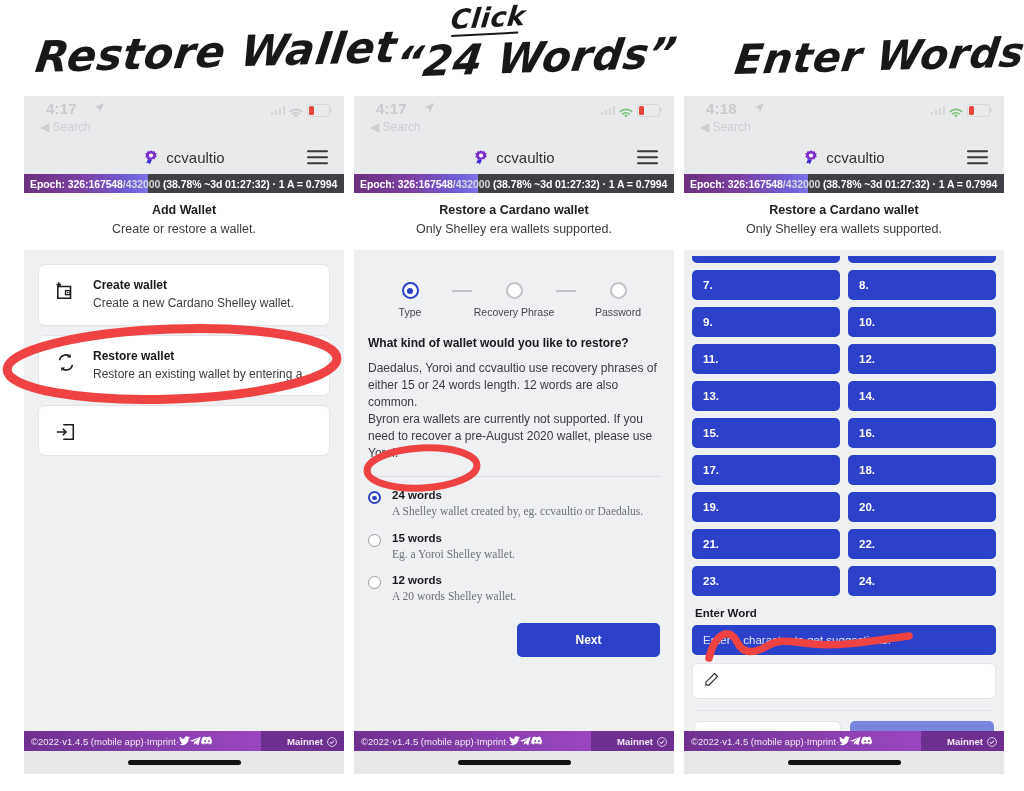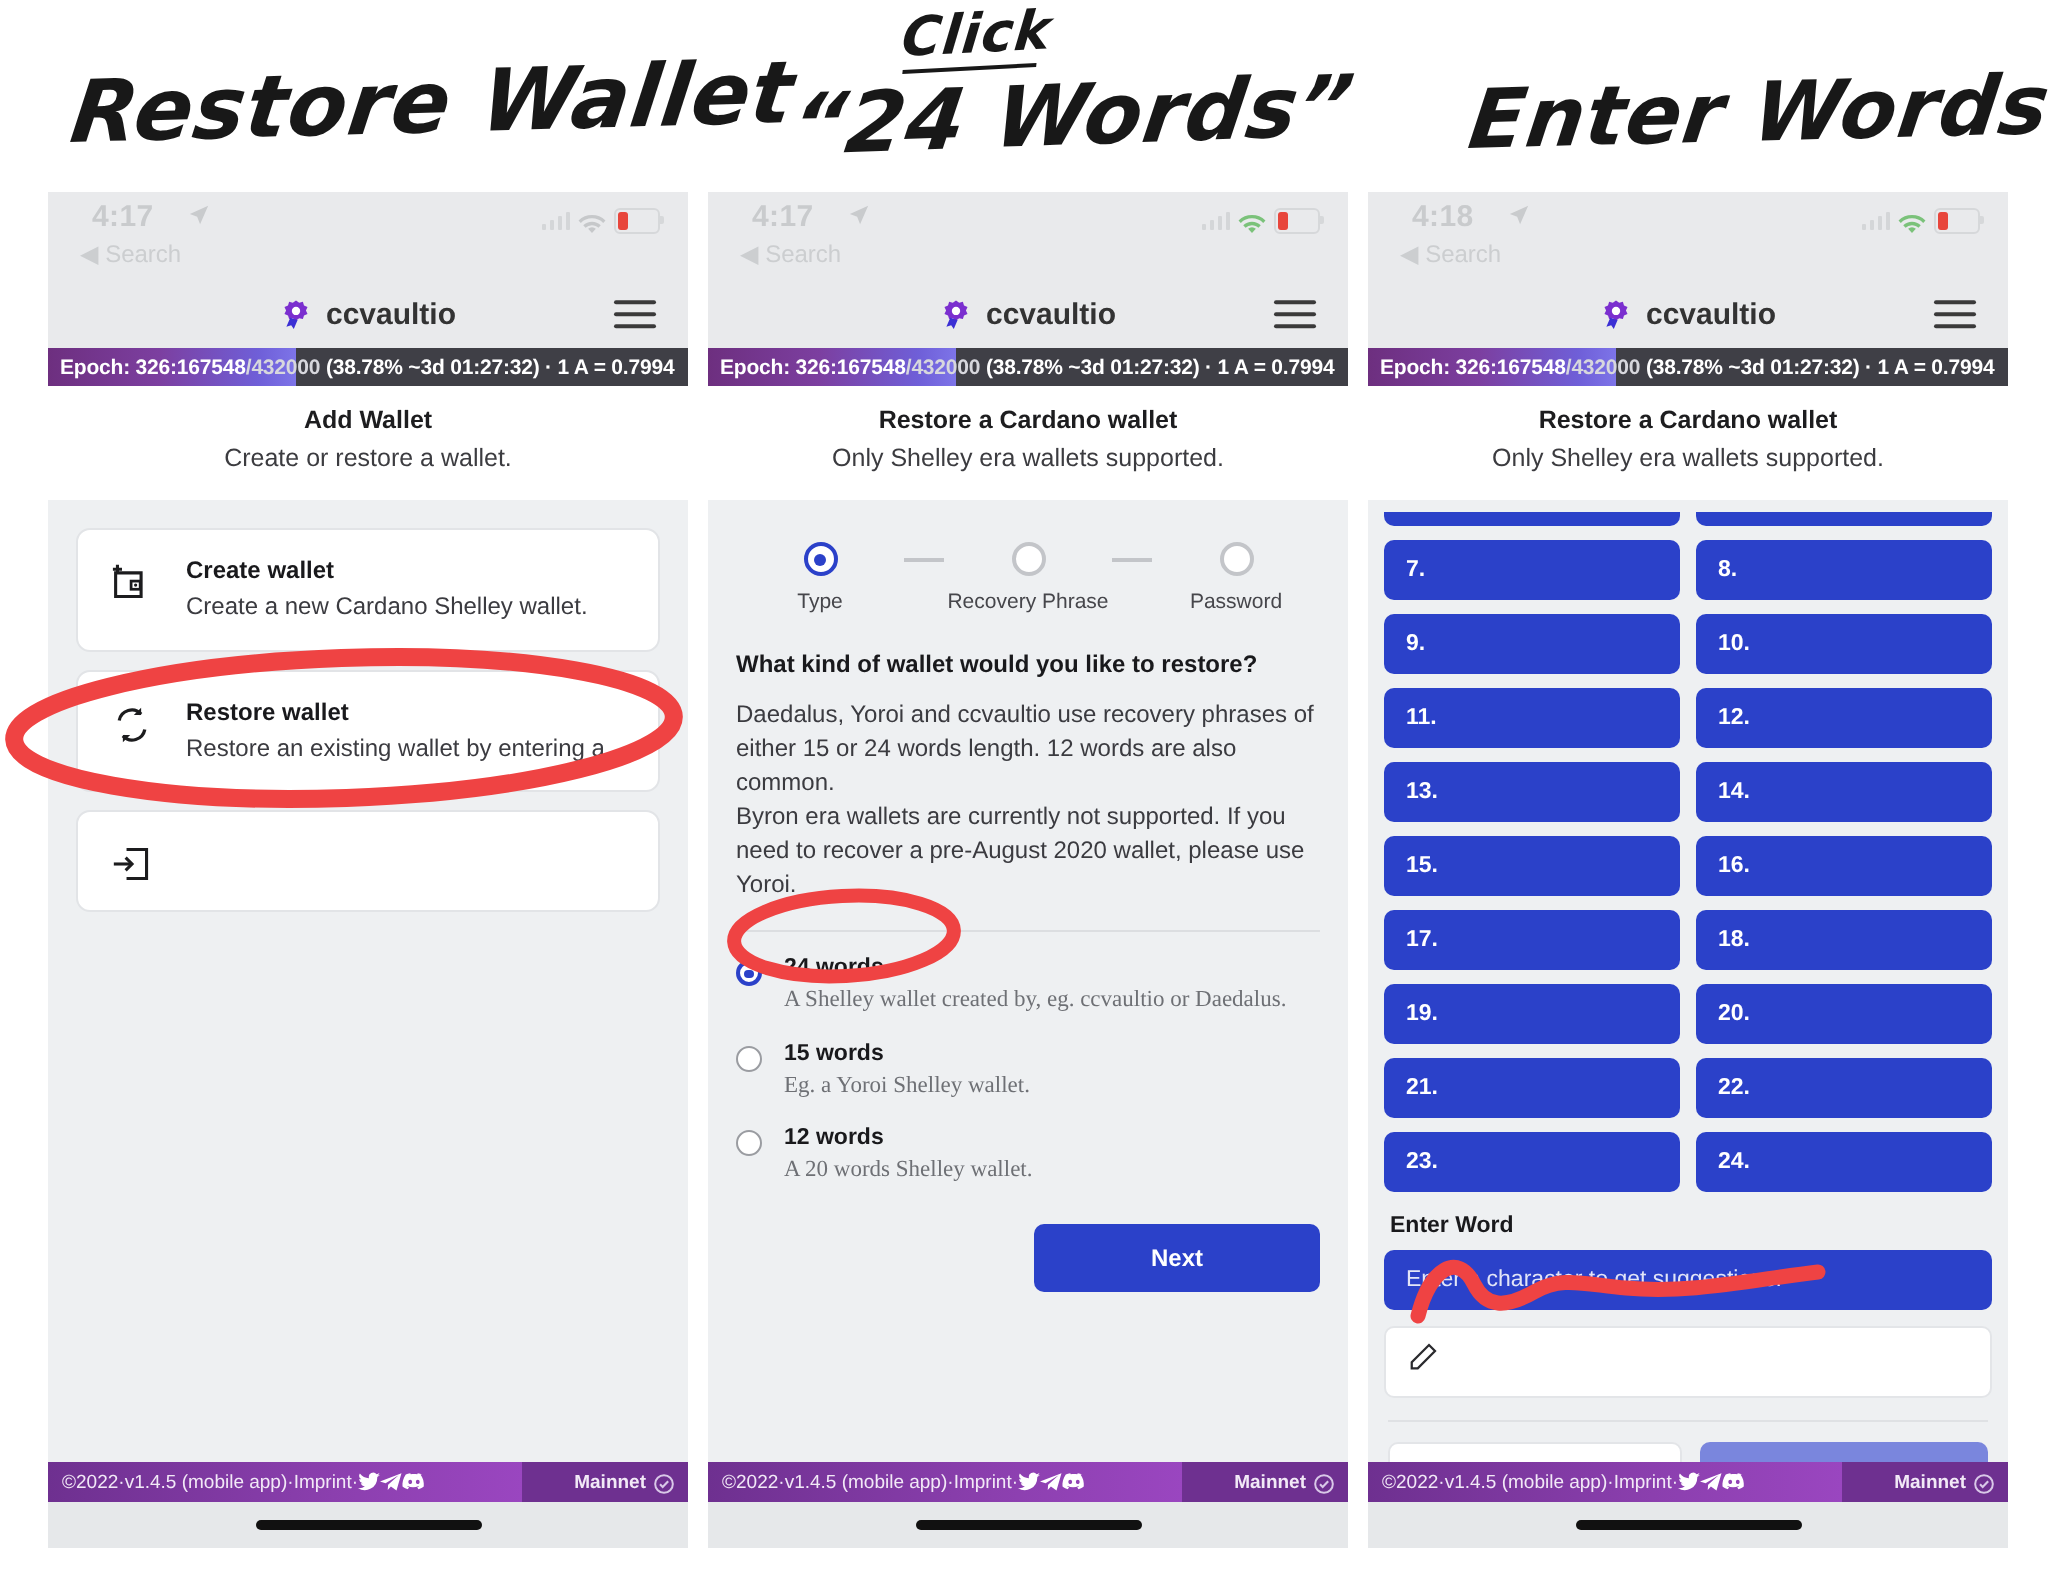--- a/index.html
+++ b/index.html
@@ -65,21 +65,21 @@
   .batt:after{
     content:"";position:absolute;right:-3px;top:3px;width:1.6px;height:4px;background:#d6d8da;border-radius:0 1px 1px 0;
   }
   .batt i{position:absolute;left:1px;top:1px;bottom:1px;width:5px;background:#e8463c;border-radius:1.5px;}
 
   .appbar{
     height:34px;background:#e9eaec;display:flex;align-items:center;justify-content:center;
     position:relative;
   }
   .brand{display:flex;align-items:center;gap:7px;}
-  .brand-name{font-size:15px;color:#333;font-weight:700;}
+  .brand-name{font-size:15px;color:#333;font-weight:400;}
   .burger{position:absolute;right:16px;top:50%;transform:translateY(-50%);width:21px;}
   .burger span{display:block;height:1.9px;background:#3a3a3a;border-radius:1px;margin:4px 0;}
 
   .epochbar{
     height:19px;position:relative;overflow:hidden;
     background:#3f3f46;
     display:flex;align-items:center;
   }
   .epochbar .fill{
     position:absolute;left:0;top:0;bottom:0;width:38.78%;
@@ -105,21 +105,21 @@
   .card{
     background:#fff;border:1px solid #e2e4e7;border-radius:7px;
     padding:13px 14px;display:flex;gap:14px;align-items:flex-start;
     margin-bottom:9px;
   }
   .card .ic{width:26px;flex:0 0 26px;display:flex;align-items:center;justify-content:center;padding-top:3px;}
   .card-t{font-size:12px;font-weight:700;color:#19191c;}
   .card-d{font-size:12px;color:#3b3b40;margin-top:4px;line-height:1.3;}
 
   
-  .body2{padding:17px 14px 0;}
+  .body2{padding:28px 14px 0;}
   .stepper{display:flex;align-items:flex-start;justify-content:center;padding:4px 0 0;}
   .step{display:flex;flex-direction:column;align-items:center;width:84px;}
   .dot{width:17px;height:17px;border-radius:50%;border:2px solid #c3c5c9;background:#fff;box-sizing:border-box;position:relative;}
   .dot.on{border-color:#2b41c9;}
   .dot.on:after{content:"";position:absolute;left:3.5px;top:3.5px;width:6px;height:6px;border-radius:50%;background:#2b41c9;}
   .step-l{font-size:10.5px;color:#46464b;margin-top:7px;white-space:nowrap;}
   .srail{flex:1;height:2px;background:#c3c5c9;margin-top:7.5px;}
 
   .q{font-size:12px;font-weight:700;color:#19191c;margin:18px 0 10px;}
   .p{font-size:12px;color:#3b3b40;line-height:1.42;margin:0 0 0;}

